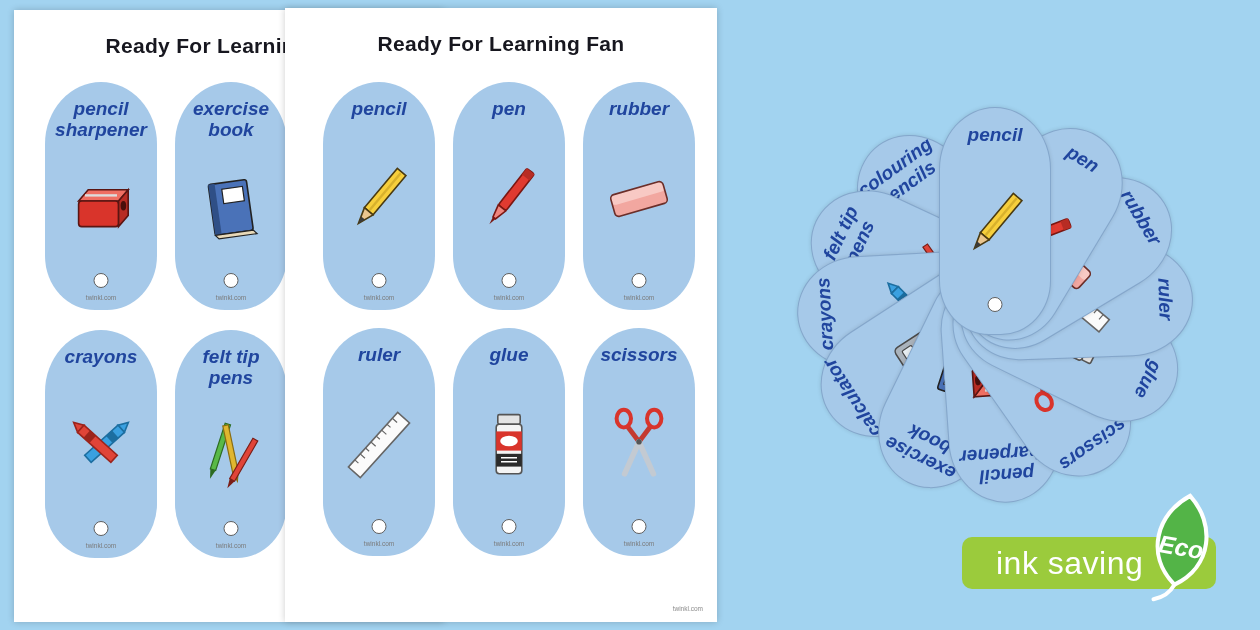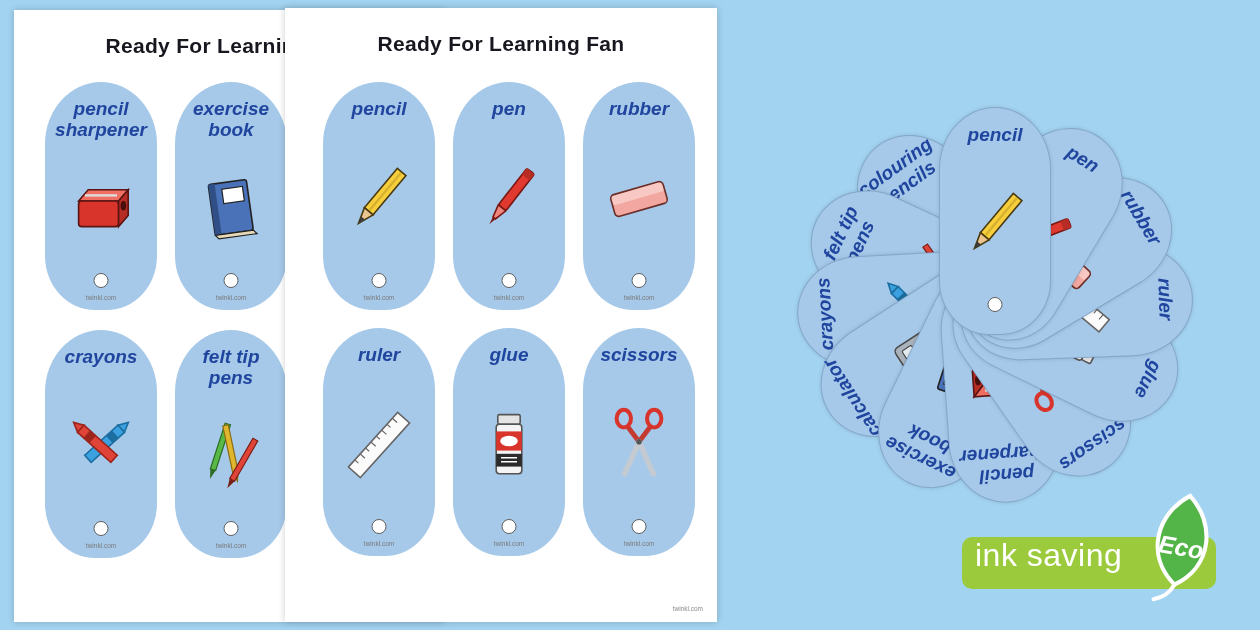--- a/index.html
+++ b/index.html
@@ -39,21 +39,21 @@
   .fan{position:absolute;left:0;top:0;width:100%;height:100%;z-index:3;}
   .blade{
     left:939px;top:107px;transform-origin:56px 198px;
     border:1px solid rgba(46,78,130,.28);box-sizing:border-box;
     box-shadow:0 0 4px rgba(0,0,0,.12);
   }
 
   .eco-banner{
     position:absolute;left:962px;top:537px;width:254px;height:52px;z-index:4;
     background:var(--banner,#9bcb3c);border-radius:10px;
-    display:flex;padding-left:13px;box-sizing:border-box;
+    display:flex;align-items:center;padding-left:34px;box-sizing:border-box;
   }
   .eco-banner-text{color:#fff;font-size:32px;letter-spacing:.5px;}
   .eco-leaf{position:absolute;left:1140px;top:490px;width:82px;height:115px;z-index:5;}
 </style>
 </head>
 <body>
 
 <svg width="0" height="0" style="position:absolute" aria-hidden="true">
   <defs>
     <symbol id="i-pencil" viewBox="0 0 100 100">

